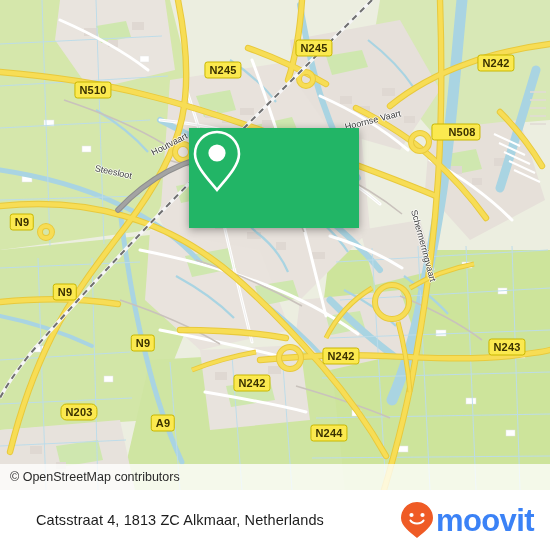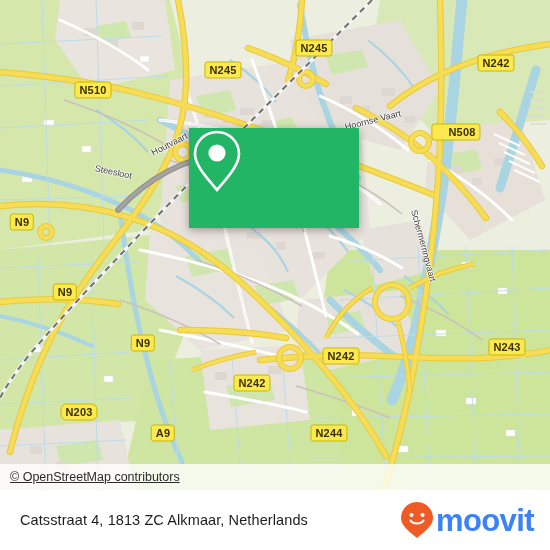--- a/index.html
+++ b/index.html
@@ -124,21 +124,20 @@
     background: rgba(255,255,255,0.78);
     display: flex;
     align-items: center;
     z-index: 15;
   }
   #attrib-text {
     color: #2b2b2b;
     font-family: "Liberation Sans", sans-serif;
     font-size: 12.5px;
     padding-left: 10px;
-    text-decoration: underline;
   }
 
   
   #footer {
     position: absolute;
     left: 0;
     top: 490px;
     width: 550px;
     height: 60px;
     background: #ffffff;
@@ -153,21 +152,21 @@
     opacity: 0.11;
     pointer-events: none;
   }
   #footer-inner {
     position: relative;
     width: 550px;
     height: 60px;
     display: flex;
     align-items: center;
     justify-content: space-between;
-    padding: 0 16px 0 20px;
+    padding: 0 16px 0 36px;
     box-sizing: border-box;
   }
   #address {
     color: #1d1d1d;
     font-family: "Liberation Sans", sans-serif;
     font-size: 14.5px;
     letter-spacing: 0.1px;
     white-space: nowrap;
   }
   #brand {
@@ -448,21 +447,21 @@
         <div class="shield" style="left: 496px; top: 63px;">N242</div>
         <div class="shield" style="left: 93px; top: 90px;">N510</div>
         <div class="shield" style="left: 456px; top: 132px; padding-left: 16px;">N508</div>
         <div class="shield" style="left: 22px; top: 222px;">N9</div>
         <div class="shield" style="left: 65px; top: 292px;">N9</div>
         <div class="shield" style="left: 143px; top: 343px;">N9</div>
         <div class="shield" style="left: 341px; top: 356px;">N242</div>
         <div class="shield" style="left: 479px; top: 347px; margin-left: 28px;">N243</div>
         <div class="shield" style="left: 252px; top: 383px;">N242</div>
         <div class="shield" style="left: 79px; top: 412px; border-radius: 6px;">N203</div>
-        <div class="shield" style="left: 163px; top: 433px;">A9</div>
+        <div class="shield" style="left: 163px; top: 423px;">A9</div>
         <div class="shield" style="left: 329px; top: 433px;">N244</div>
       </div>
 
     <div id="waterlabel-layer">
         <div class="waterlabel" style="left: 345px; top: 122px; transform: rotate(-14deg);">Hoornse Vaart</div>
         <div class="waterlabel" style="left: 152px; top: 148px; transform: rotate(-27deg);">Houtvaart</div>
         <div class="waterlabel" style="left: 95px; top: 163px; transform: rotate(12deg);">Steesloot</div>
         <div class="waterlabel" style="left: 414px; top: 205px; transform: rotate(75deg);">Schermerringvaart</div>
       </div>
 

